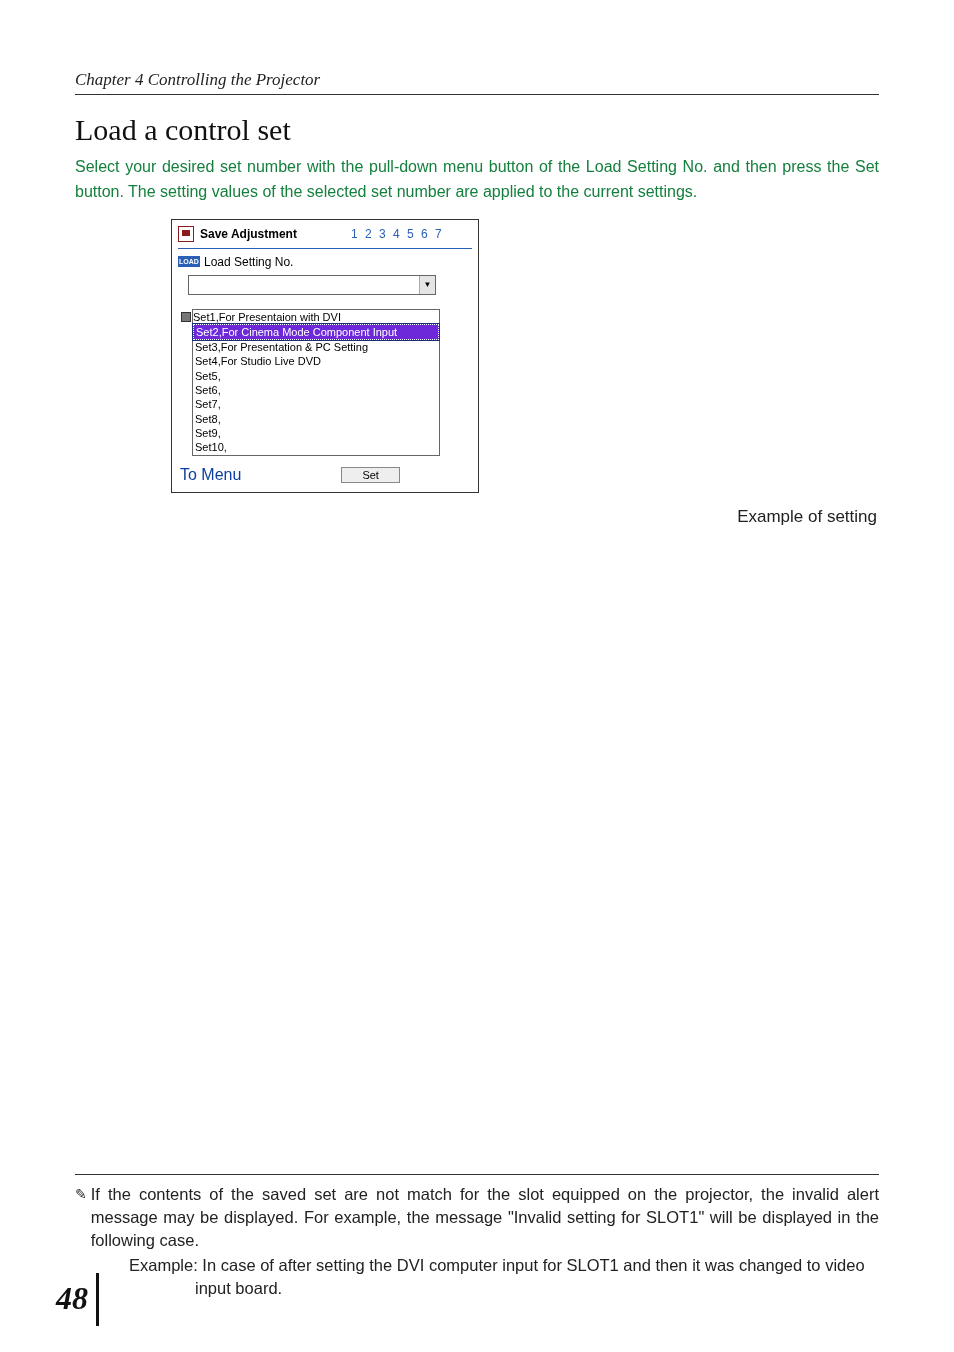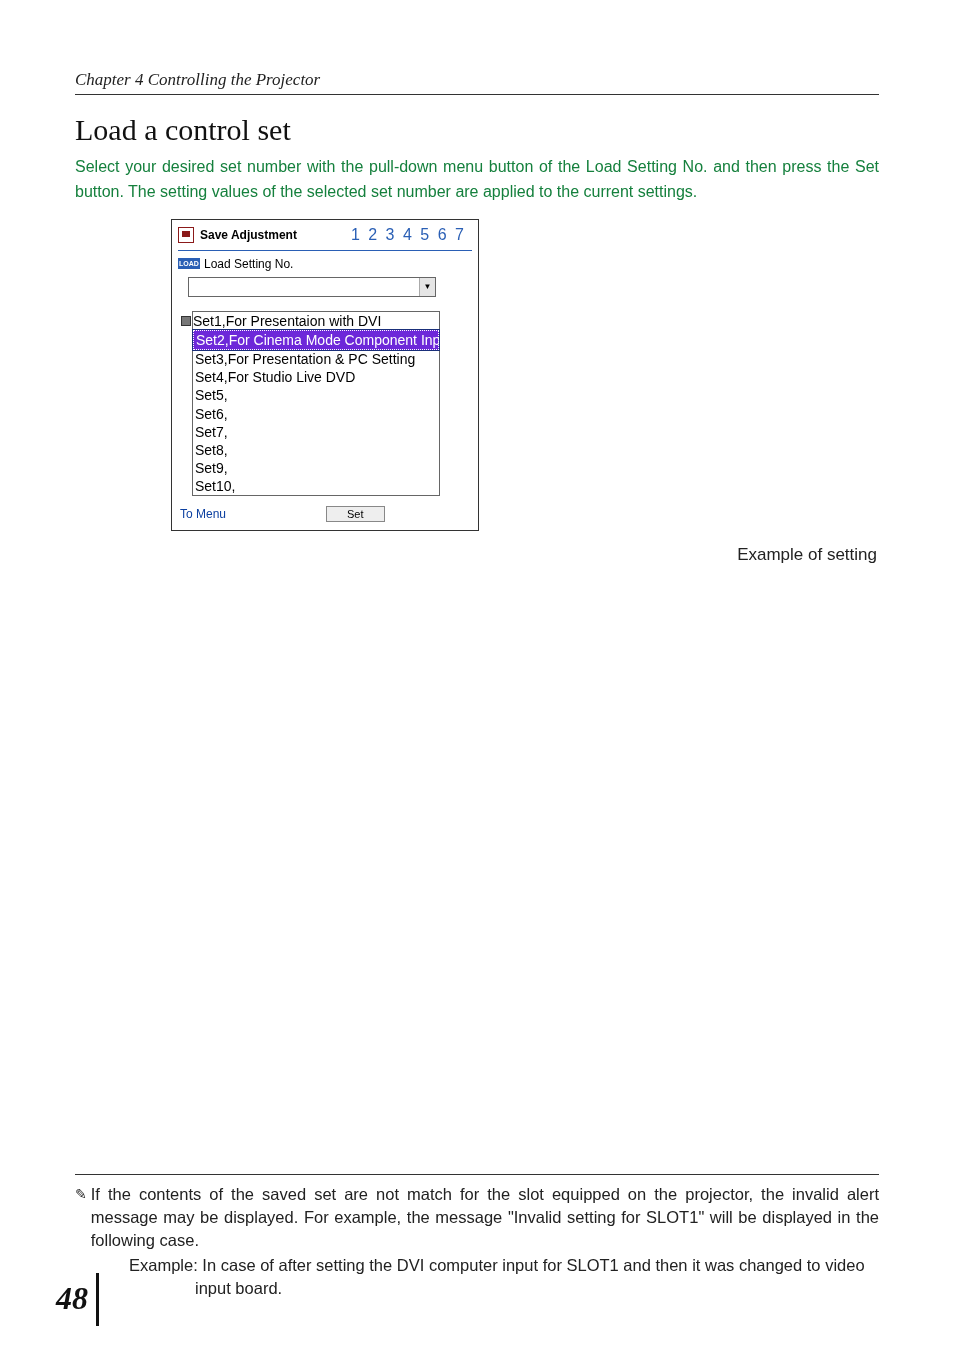--- a/index.html
+++ b/index.html
@@ -66,21 +66,21 @@
       left: 3px; top: 3px;
       width: 8px; height: 6px;
       background: #8b1a1a;
     }
     .save-label {
       font-weight: bold;
       font-size: 12px;
     }
     .page-nums {
       color: #2a5fb5;
-      font-size: 16px;
+      font-size: 12px;
       letter-spacing: 2px;
       margin-left: 48px;
     }
     .divider-line {
       border-top: 1px solid #2a5fb5;
       margin: 2px 0 6px 0;
     }
     .load-row {
       display: flex;
       align-items: center;
@@ -128,21 +128,21 @@
       font-size: 8px;
     }
     .dd-list {
       border: 1px solid #666;
       background: #fff;
       width: 248px;
       margin-top: 14px;
       margin-left: 4px;
     }
     .dd-item {
-      font-size: 14px;
+      font-size: 11px;
       padding: 0px 2px;
       line-height: 1.3;
       font-family: Arial, sans-serif;
       white-space: nowrap;
     }
     .dd-item.first {
       display: flex;
       align-items: center;
       gap: 2px;
       margin-left: -14px;
@@ -162,21 +162,21 @@
     }
     .bottom-row {
       display: flex;
       align-items: center;
       margin-top: 10px;
       gap: 100px;
       padding-left: 2px;
     }
     .to-menu {
       color: #0b3fa0;
-      font-size: 12px;
+      font-size: 16px;
     }
     .set-btn {
       border: 1px solid #888;
       background: #eee;
       font-size: 11px;
       padding: 1px 20px;
       font-family: inherit;
     }
     .caption {
       font-size: 17px;

